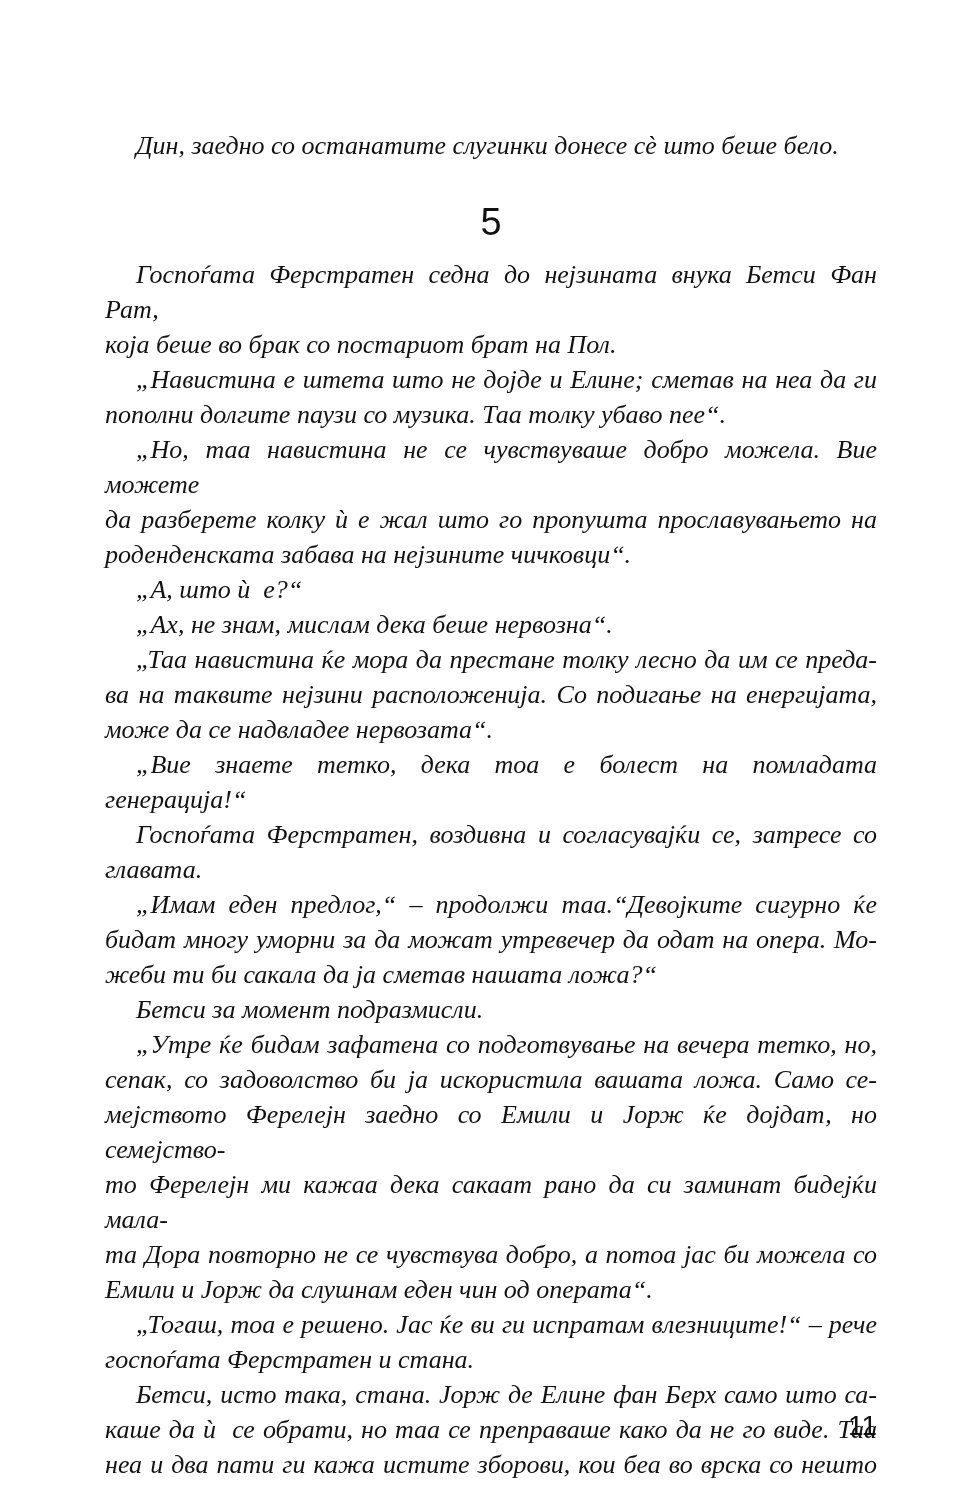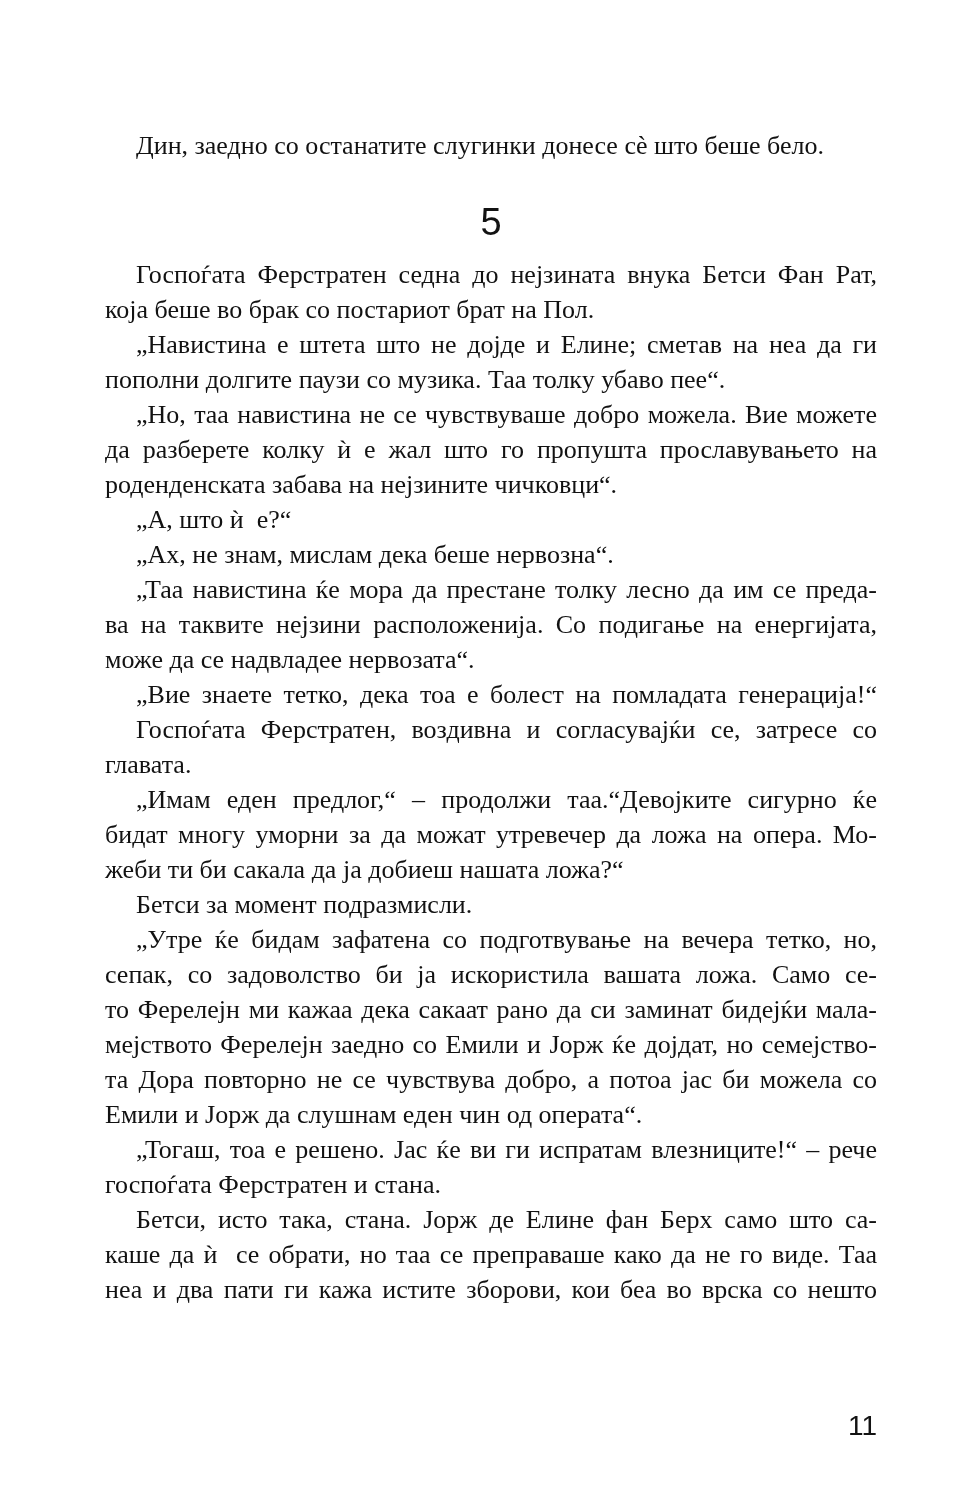--- a/index.html
+++ b/index.html
@@ -16,20 +16,21 @@
   }
   .text-block {
     position: absolute;
     left: 105px;
     top: 128px;
     width: 772px;
   }
   .paragraph {
     margin: 0;
     padding: 0;
+    font-style: italic;
   }
   .line {
     font-family: "Liberation Serif", "DejaVu Serif", serif;
     font-size: 26px;
     line-height: 35px;
     color: #121212;
     text-align: justify;
     text-align-last: justify;
     white-space: normal;
   }
@@ -94,31 +95,31 @@
       </div>
       <div class="paragraph">
         <div class="line line-first">„Вие знаете тетко, дека тоа е болест на помладата генерација!“</div>
       </div>
       <div class="paragraph">
         <div class="line line-first">Госпоѓата Ферстратен, воздивна и согласувајќи се, затресе со</div>
         <div class="line line-last">главата.</div>
       </div>
       <div class="paragraph">
         <div class="line line-first">„Имам еден предлог,“ – продолжи таа.“Девојките сигурно ќе</div>
-        <div class="line">бидат многу уморни за да можат утревечер да ложа на опера. Мо-</div>
-        <div class="line line-last">жеби ти би сакала да ја добиеш нашата ложа?“</div>
+        <div class="line">бидат многу уморни за да можат утревечер да одат на опера. Мо-</div>
+        <div class="line line-last">жеби ти би сакала да ја сметав нашата ложа?“</div>
       </div>
       <div class="paragraph">
         <div class="line line-last line-first">Бетси за момент подразмисли.</div>
       </div>
       <div class="paragraph">
         <div class="line line-first">„Утре ќе бидам зафатена со подготвување на вечера тетко, но,</div>
         <div class="line">сепак, со задоволство би ја искористила вашата ложа. Само се-</div>
+        <div class="line">мејството Ферелејн заедно со Емили и Јорж ќе дојдат, но семејство-</div>
         <div class="line">то Ферелејн ми кажаа дека сакаат рано да си заминат бидејќи мала-</div>
-        <div class="line">мејството Ферелејн заедно со Емили и Јорж ќе дојдат, но семејство-</div>
         <div class="line">та Дора повторно не се чувствува добро, а потоа јас би можела со</div>
         <div class="line line-last">Емили и Јорж да слушнам еден чин од операта“.</div>
       </div>
       <div class="paragraph">
         <div class="line line-first">„Тогаш, тоа е решено. Јас ќе ви ги испратам влезниците!“ – рече</div>
         <div class="line line-last">госпоѓата Ферстратен и стана.</div>
       </div>
       <div class="paragraph">
         <div class="line line-first">Бетси, исто така, стана. Јорж де Елине фан Берх само што са-</div>
         <div class="line">каше да ѝ&nbsp; се обрати, но таа се преправаше како да не го виде. Таа</div>

